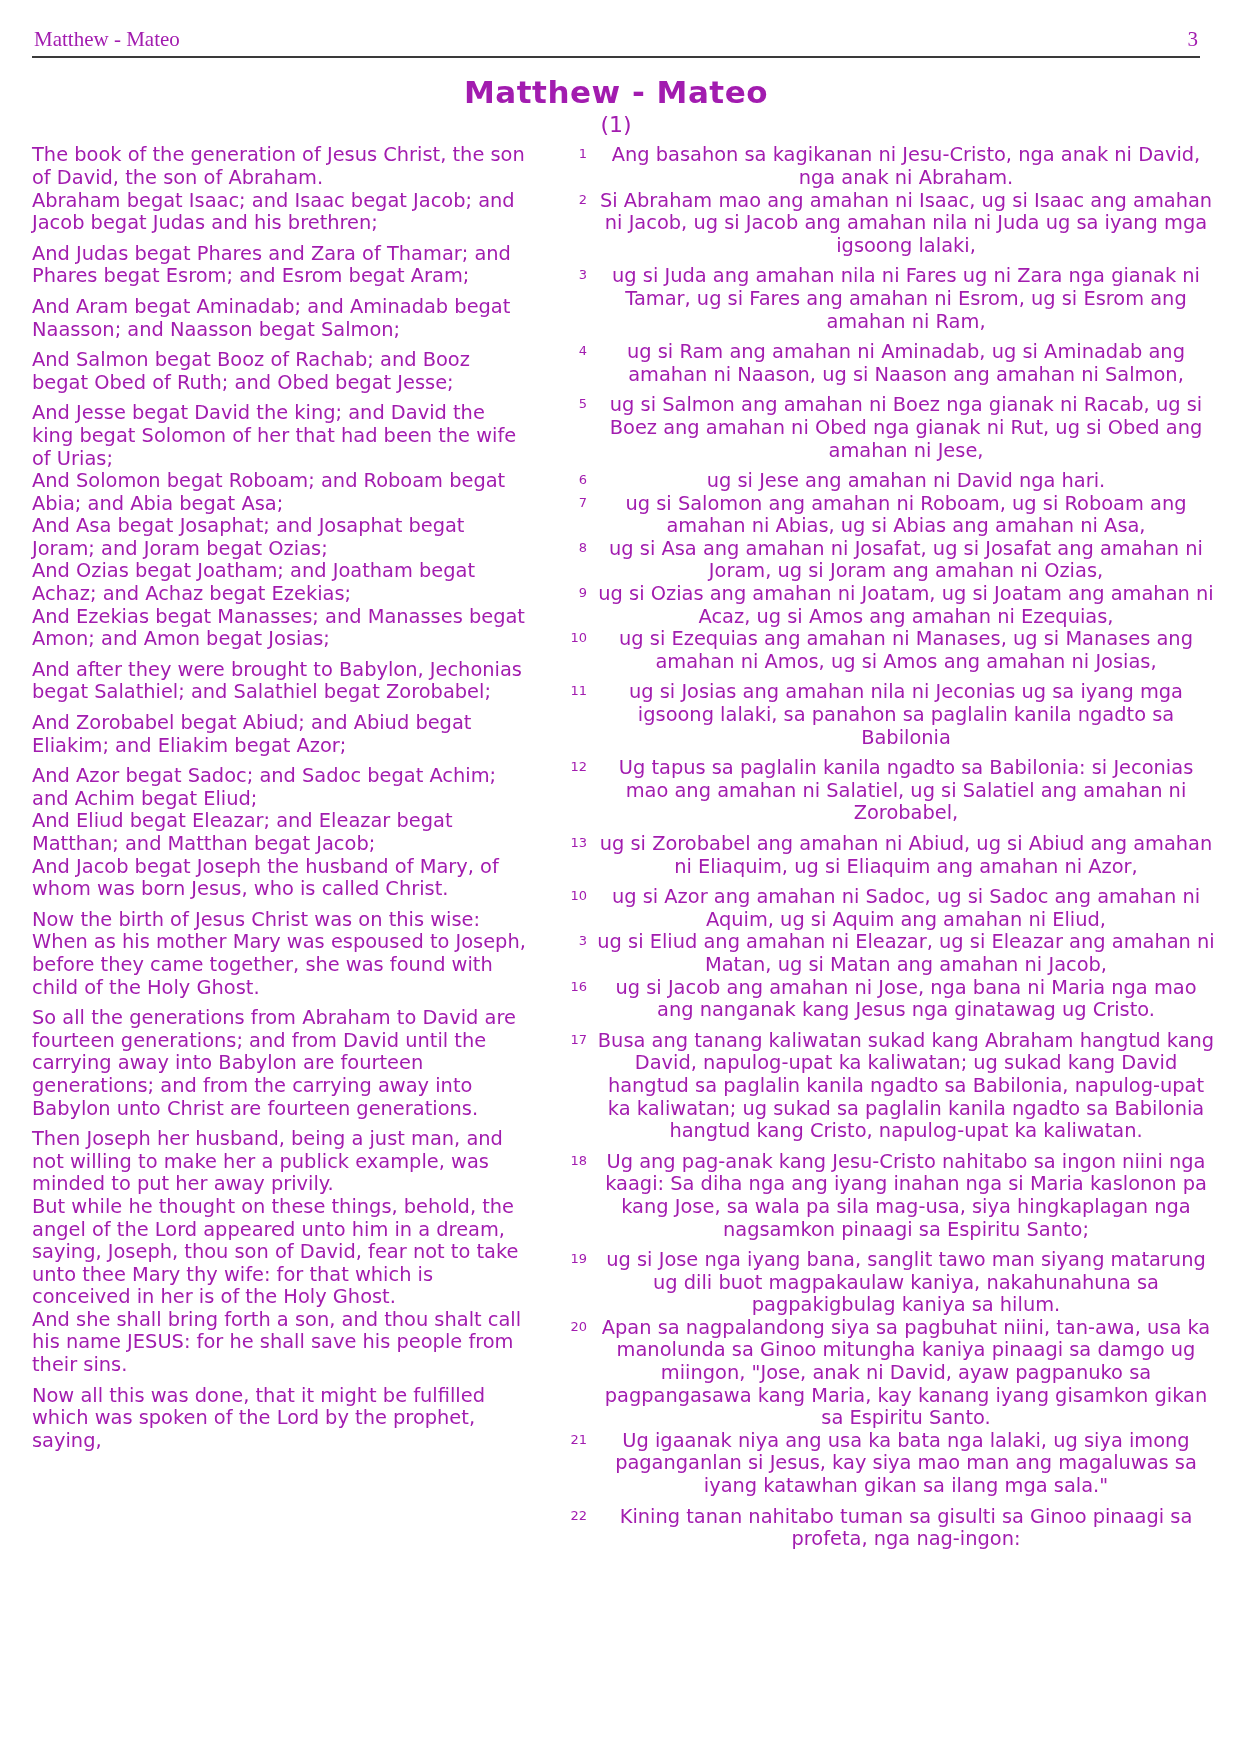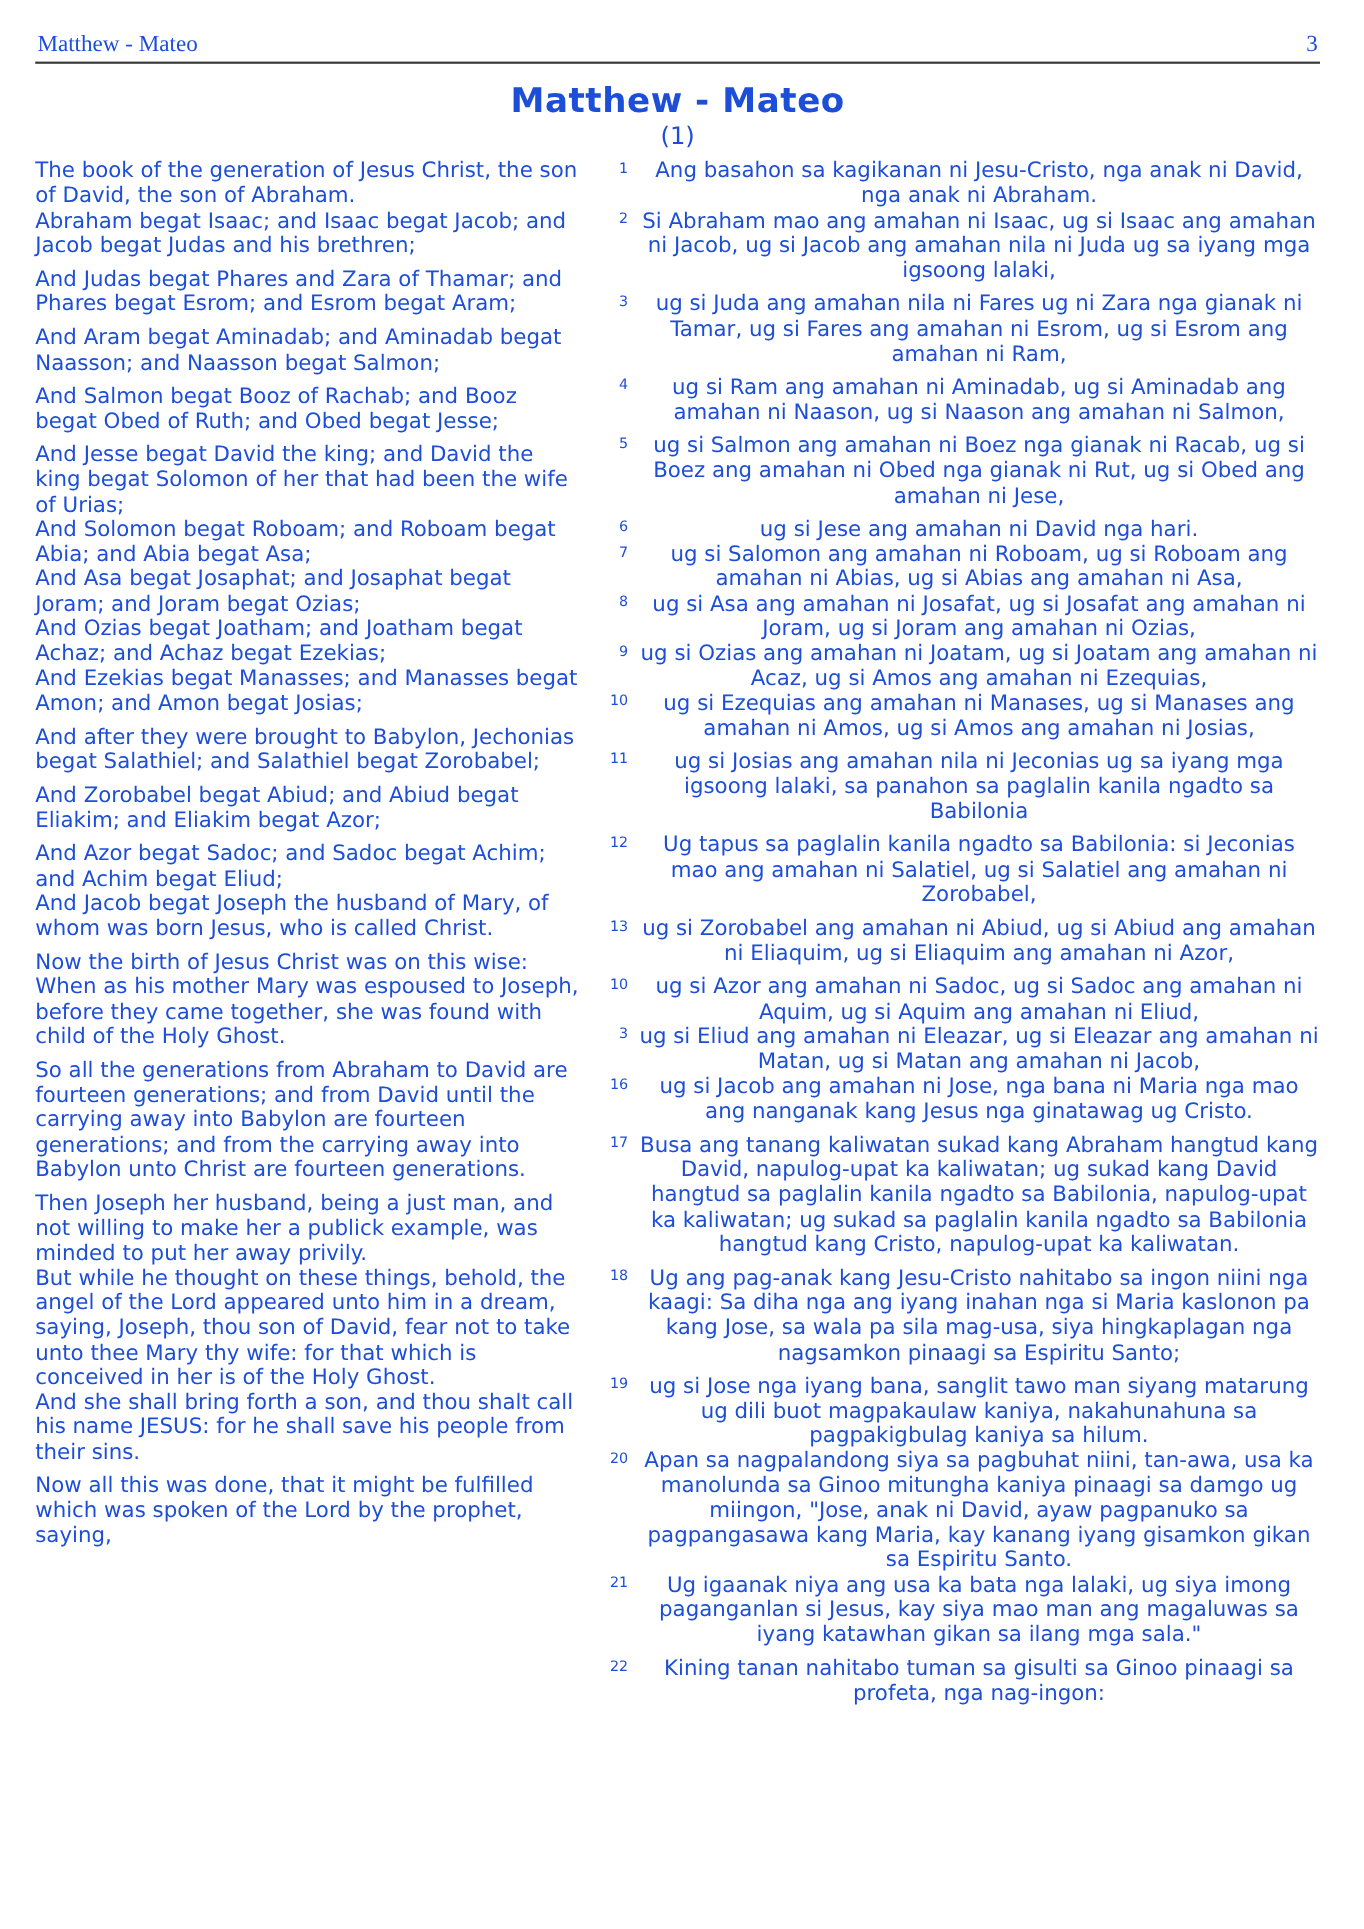--- a/index.html
+++ b/index.html
@@ -8,21 +8,21 @@
     background: #ffffff;
   }
   .page {
     position: relative;
     width: 1240px;
     height: 1754px;
     background: #ffffff;
     box-sizing: border-box;
     padding: 28px 40px 0 32px;
     font-family: "DejaVu Sans", sans-serif;
-    color: #1d4ed8;
+    color: #a21caf;
     overflow: hidden;
   }
 
   
   .runhead {
     display: flex;
     align-items: flex-end;
     justify-content: space-between;
     font-family: "Liberation Serif", serif;
     font-size: 21px;
@@ -49,21 +49,21 @@
     font-size: 22px;
     margin-top: 4px;
     line-height: 1.1;
   }
 
   
   .body-grid {
     margin-top: 7px;
     display: grid;
     grid-template-columns: 510px 658px;
-    column-gap: 0px;
+    column-gap: 16px;
   }
   .col {
     font-size: 19.4px;
     line-height: 1.165;
   }
   .col-en { padding-right: 12px; }
 
   .vrow {
     display: block;
   }
@@ -144,20 +144,23 @@
         <div class="vrow gap">
           <p class="en-par">And after they were brought to Babylon, Jechonias begat Salathiel; and Salathiel begat Zorobabel;</p>
         </div>
         <div class="vrow gap">
           <p class="en-par">And Zorobabel begat Abiud; and Abiud begat Eliakim; and Eliakim begat Azor;</p>
         </div>
         <div class="vrow gap">
           <p class="en-par">And Azor begat Sadoc; and Sadoc begat Achim; and Achim begat Eliud;</p>
         </div>
         <div class="vrow">
+          <p class="en-par">And Eliud begat Eleazar; and Eleazar begat Matthan; and Matthan begat Jacob;</p>
+        </div>
+        <div class="vrow">
           <p class="en-par">And Jacob begat Joseph the husband of Mary, of whom was born Jesus, who is called Christ.</p>
         </div>
         <div class="vrow gap">
           <p class="en-par">Now the birth of Jesus Christ was on this wise: When as his mother Mary was espoused to Joseph, before they came together, she was found with child of the Holy Ghost.</p>
         </div>
         <div class="vrow gap">
           <p class="en-par">So all the generations from Abraham to David are fourteen generations; and from David until the carrying away into Babylon are fourteen generations; and from the carrying away into Babylon unto Christ are fourteen generations.</p>
         </div>
         <div class="vrow gap">
           <p class="en-par">Then Joseph her husband, being a just man, and not willing to make her a publick example, was minded to put her away privily.</p>

